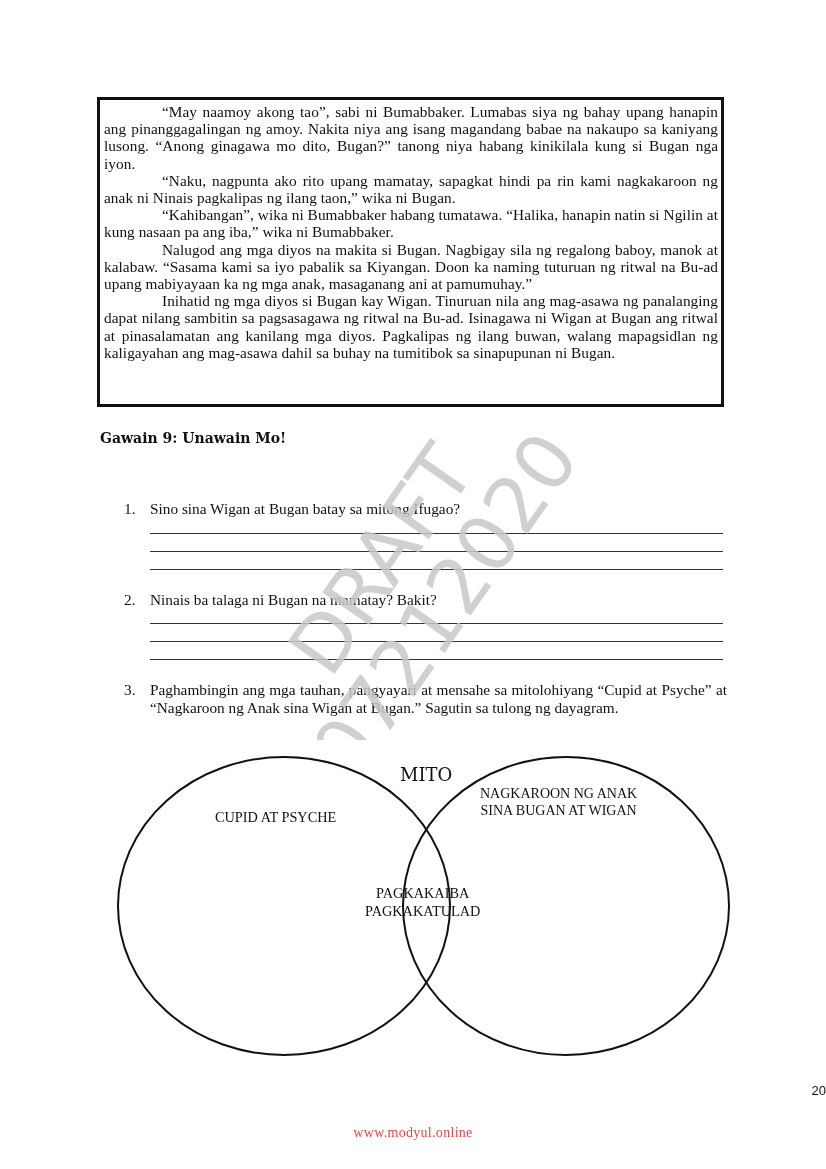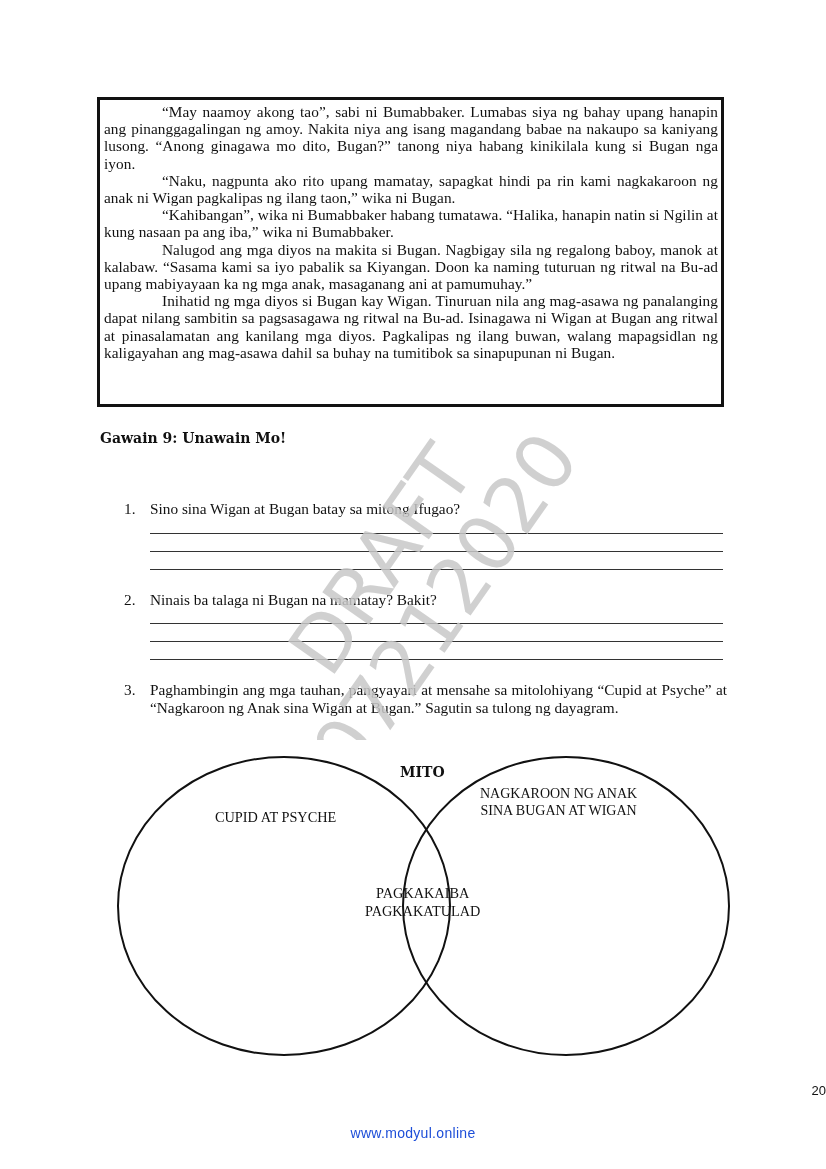--- a/index.html
+++ b/index.html
@@ -104,22 +104,22 @@
       font-size: 14.3px;
       text-align: center;
       line-height: 17px;
       white-space: nowrap;
     }
     .venn-title {
       position: absolute;
       left: 400px;
       top: 764px;
       font-family: "DejaVu Serif", serif;
-      font-weight: bold;
-      font-size: 14px;
+      font-weight: normal;
+      font-size: 18px;
     }
     .venn-left-label { left: 215px; top: 781px; margin-top: 28px; }
     .venn-right-label { left: 480px; top: 785px; font-size: 14px; line-height: 17px; }
     .venn-center-label { left: 365px; top: 884px; font-size: 14.3px; line-height: 18px; text-align: center; }
     
     .watermark {
       position: absolute;
       left: 200px;
       top: 420px;
       width: 420px;
@@ -136,34 +136,34 @@
       font-family: "Liberation Sans", "DejaVu Sans", sans-serif;
       font-size: 13px;
       color: #111;
     }
     .site-footer {
       position: absolute;
       left: 0;
       width: 826px;
       top: 1125px;
       text-align: center;
-      font-family: Liberation Sans, sans-serif;
+      font-family: Liberation Serif, serif;
       font-size: 14px;
-      color: #1d4ed8;
+      color: #ef4444;
       letter-spacing: 0.3px;
     }
   </style>
 </head>
 <body>
 
 <div class="page">
 
   <div class="story-box">
     <p>“May naamoy akong tao”, sabi ni Bumabbaker. Lumabas siya ng bahay upang hanapin ang pinanggagalingan ng amoy. Nakita niya ang isang magandang babae na nakaupo sa kaniyang lusong. “Anong ginagawa mo dito, Bugan?” tanong niya habang kinikilala kung si Bugan nga iyon.</p>
-    <p>“Naku, nagpunta ako rito upang mamatay, sapagkat hindi pa rin kami nagkakaroon ng anak ni Wigan pagkalipas ng ilang taon,” wika ni Bugan.</p>
+    <p>“Naku, nagpunta ako rito upang mamatay, sapagkat hindi pa rin kami nagkakaroon ng anak ni Ninais pagkalipas ng ilang taon,” wika ni Bugan.</p>
     <p>“Kahibangan”, wika ni Bumabbaker habang tumatawa. “Halika, hanapin natin si Ngilin at kung nasaan pa ang iba,” wika ni Bumabbaker.</p>
     <p>Nalugod ang mga diyos na makita si Bugan. Nagbigay sila ng regalong baboy, manok at kalabaw. “Sasama kami sa iyo pabalik sa Kiyangan. Doon ka naming tuturuan ng ritwal na Bu-ad upang mabiyayaan ka ng mga anak, masaganang ani at pamumuhay.”</p>
     <p>Inihatid ng mga diyos si Bugan kay Wigan. Tinuruan nila ang mag-asawa ng panalanging dapat nilang sambitin sa pagsasagawa ng ritwal na Bu-ad. Isinagawa ni Wigan at Bugan ang ritwal at pinasalamatan ang kanilang mga diyos. Pagkalipas ng ilang buwan, walang mapagsidlan ng kaligayahan ang mag-asawa dahil sa buhay na tumitibok sa sinapupunan ni Bugan.</p>
   </div>
 
   <h2 class="activity-title">Gawain 9: Unawain Mo!</h2>
 
   <div class="question" style="top:500px;">
     <span class="num">1.</span>
     <span class="q-text">Sino sina Wigan at Bugan batay sa mitong Ifugao?</span>

